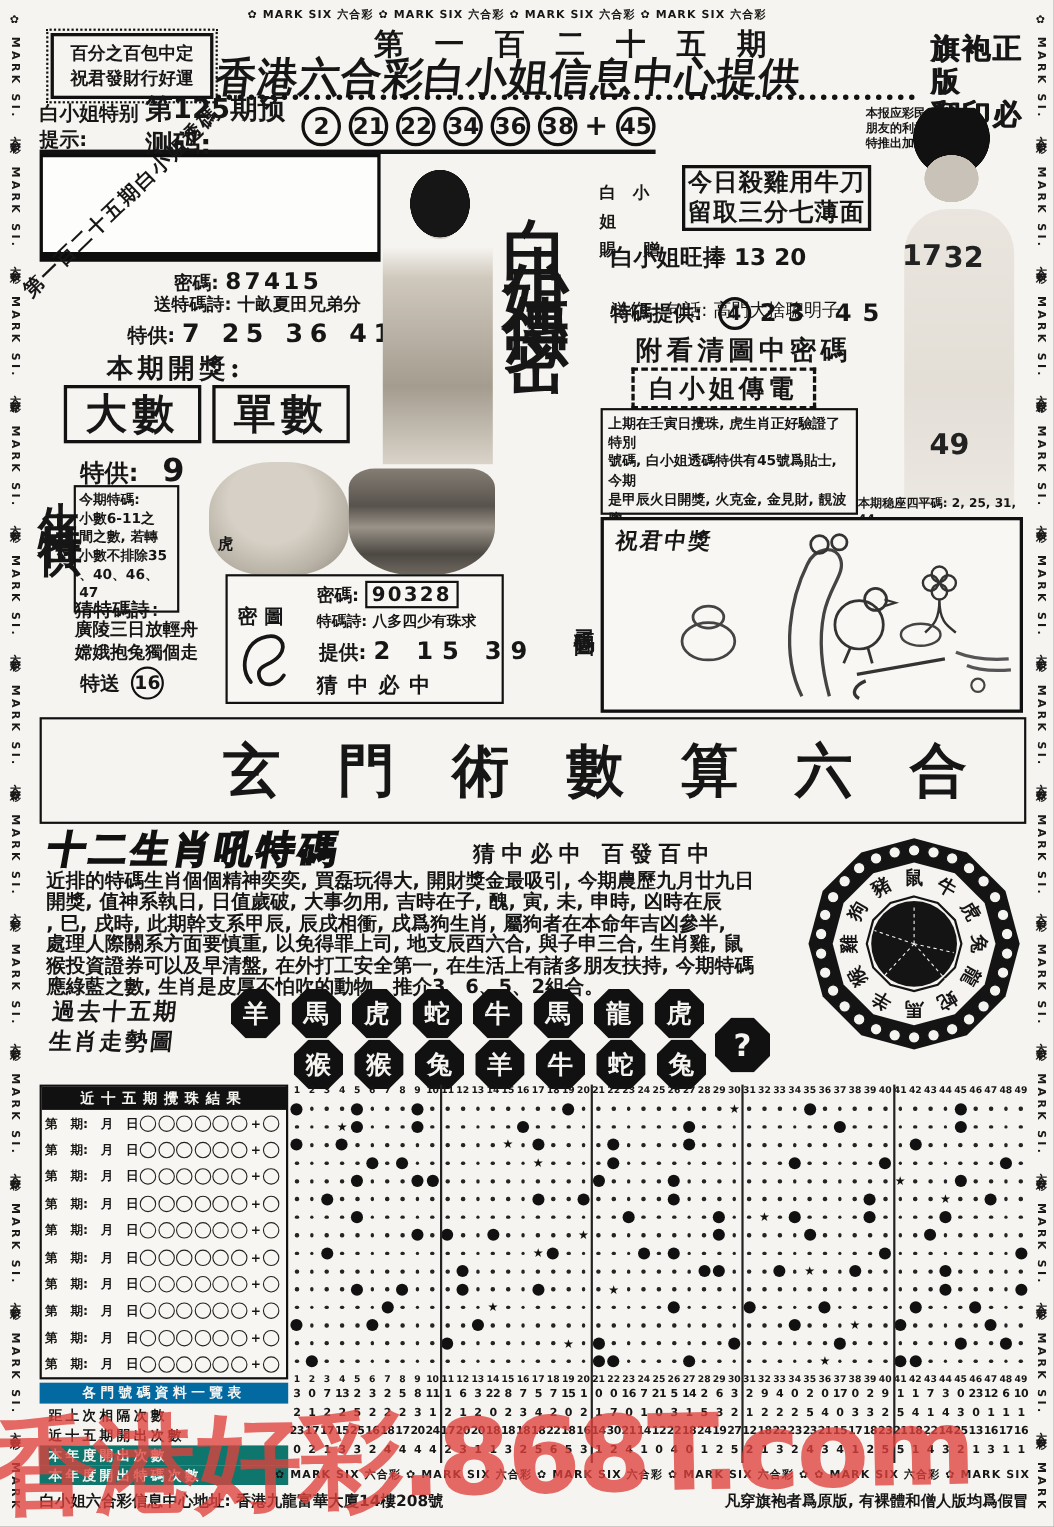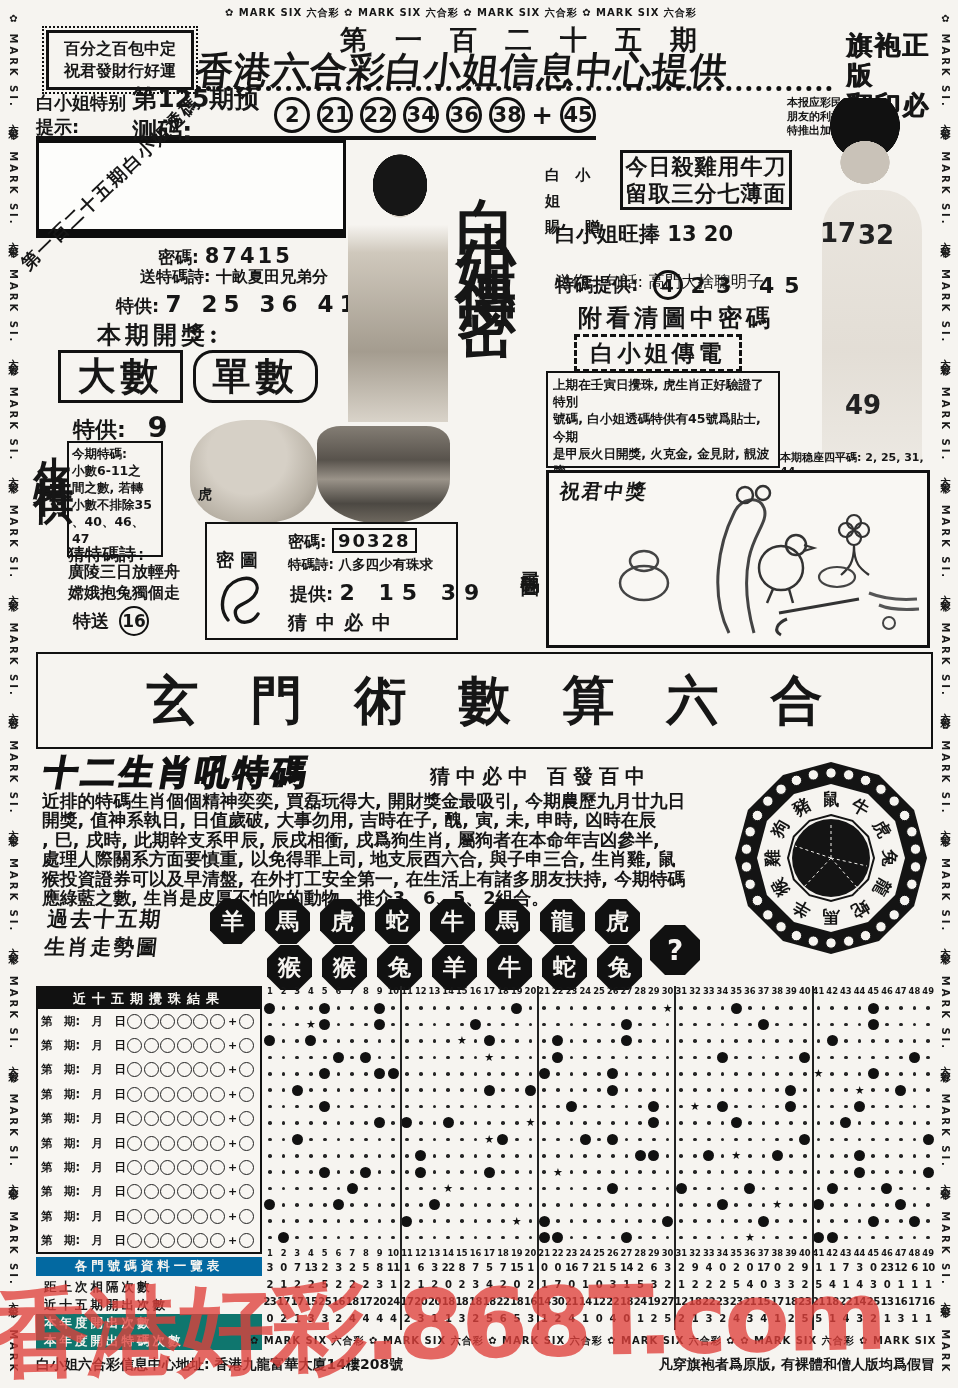--- a/index.html
+++ b/index.html
@@ -57,21 +57,21 @@
   .rot-label { left:16px; top:258px; width:215px; font-size:18px; font-weight:800;
     transform:rotate(-44deg); transform-origin:left top; letter-spacing:2px; white-space:nowrap; }
   .l-pass { left:158px; top:244px; font-size:17px; font-weight:900; }
   .l-pass b { font-size:21px; letter-spacing:3px; }
   .l-poem { left:140px; top:267px; font-size:16px; font-weight:800; }
   .l-spec { left:116px; top:291px; font-size:18px; font-weight:900; }
   .l-spec b { font-size:23px; letter-spacing:6px; }
   .l-draw { left:97px; top:319px; font-size:24px; font-weight:900; letter-spacing:4px; }
   .dsbox { top:350px; width:125px; height:53px; border:3px solid #111; display:flex;
     align-items:center; justify-content:center; font-size:38px; font-weight:900; letter-spacing:5px; }
-  .dsbox1 { left:58px; } .dsbox2 { left:193px;border-radius:20px; }
+  .dsbox1 { left:58px; } .dsbox2 { left:193px; }
   .l-te { left:73px; top:410px; font-size:22px; font-weight:900;text-align:right; }
   .l-te b { font-size:29px; margin-left:14px; }
   .side-vert { left:27px; top:424px; height:225px; writing-mode:vertical-rl;
     font-size:40px; font-weight:900; letter-spacing:10px; }
   .note-box { left:67px; top:441px; width:96px; height:116px; border:2.5px solid #111;
     padding:2px 3px; font-size:12.5px; font-weight:800; line-height:17px; }
   .guess-title { left:68px; top:543px; font-size:17px; font-weight:900;font-family:Liberation Mono, monospace; }
   .guess-line { left:68px; font-size:16px; font-weight:bold; }
   .gl1 { top:562px; } .gl2 { top:583px; }
   .tesong { left:73px; top:606px; font-size:18px; font-weight:900; display:flex; align-items:center; }
@@ -125,21 +125,21 @@
     display:flex; align-items:center; justify-content:center; font-size:23px; font-weight:900; letter-spacing:4px; }
   .r-par-box { left:546px; top:371px; width:234px; height:97px; border:2px solid #111;
     padding:3px 5px; font-size:12.6px; font-weight:bold; line-height:17.2px; }
   .r-attn { text-align:center; font-size:16px; font-weight:900; letter-spacing:4px; margin-top:1px; }
   .ping-line { left:780px; top:450px; width:155px; font-size:11px; font-weight:bold; }
   .cartoon { left:546px; top:470px; width:384px; height:178px; border:3px solid #111; background:#f9f7f3; }
   .cartoon-title { left:560px; top:478px; font-size:20px; font-weight:900; transform:skewX(-8deg); letter-spacing:2px; }
 
   
   .banner { left:36px; top:652px; width:897px; height:97px; border:2.5px solid #111;
-    display:flex; align-items:center; justify-content:center; }
+    display:flex; align-items:center; justify-content:flex-end; }
   .banner span { font-size:52px; font-weight:900; letter-spacing:52px; padding-left:52px; white-space:nowrap; }
 
   
   .z-title { left:44px; top:750px; font-size:34px; font-weight:900; letter-spacing:4px;
     color:#f6f4f0; -webkit-text-stroke:1.7px #111; transform:skewX(-10deg); }
   .z-sub { left:430px; top:763px; font-size:20px; font-weight:900; letter-spacing:6px; }
   .z-par { left:42px; top:791px; width:664px; font-size:17.8px; font-weight:700; line-height:19.4px; }
   .wheel { left:733px; top:760px; }
   .trend-label { left:46px; top:905px; font-size:21px; font-weight:900; line-height:28px;
     transform:skewX(-6deg); letter-spacing:2px; }

